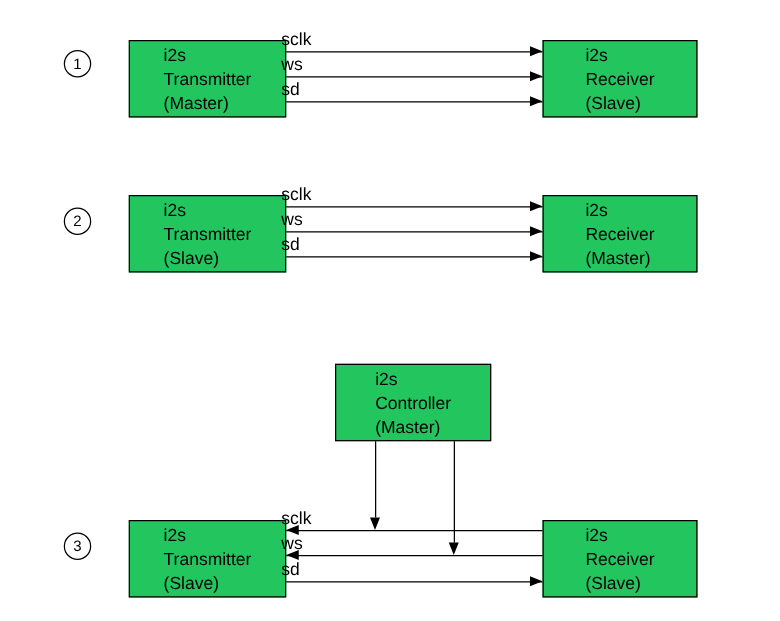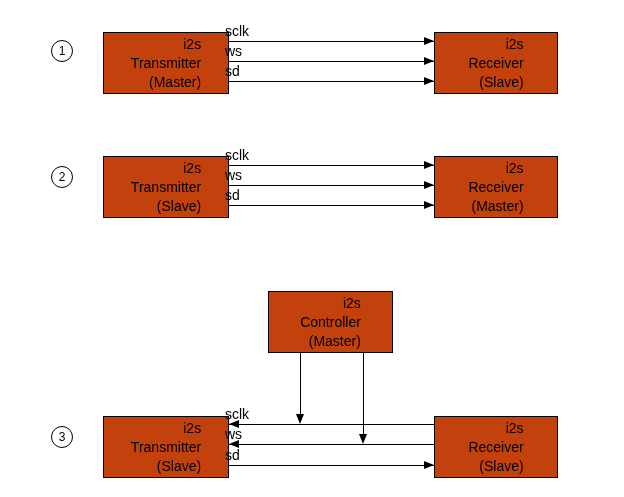--- a/index.html
+++ b/index.html
@@ -4,23 +4,23 @@
 <style>
   html,body{margin:0;padding:0;background:#fff;}
   .canvas{
     position:relative;width:624px;height:497px;overflow:hidden;
     background:var(--bg,#ffffff);
     font-family:"Liberation Sans",sans-serif;
     color:var(--stroke,#000000);
   }
   .box{
     position:absolute;box-sizing:border-box;
-    border:1.3px solid var(--stroke,#000);background:#c2410c;
+    border:1.3px solid var(--stroke,#000);background:#22c55e;
     display:flex;align-items:center;justify-content:center;
-    text-align:right;white-space:pre-line;
+    text-align:left;white-space:pre-line;
     font-size:14px;line-height:19px;
   }
   .num-circle{
     position:absolute;box-sizing:border-box;width:22px;height:22px;
     border:1.2px solid var(--stroke,#000);border-radius:50%;background:#fff;
     display:flex;align-items:center;justify-content:center;
     font-size:12px;line-height:1;
   }
   .hline{position:absolute;height:0;border-top:1.3px solid var(--stroke,#000);}
   .vline{position:absolute;width:0;border-left:1.3px solid var(--stroke,#000);}

